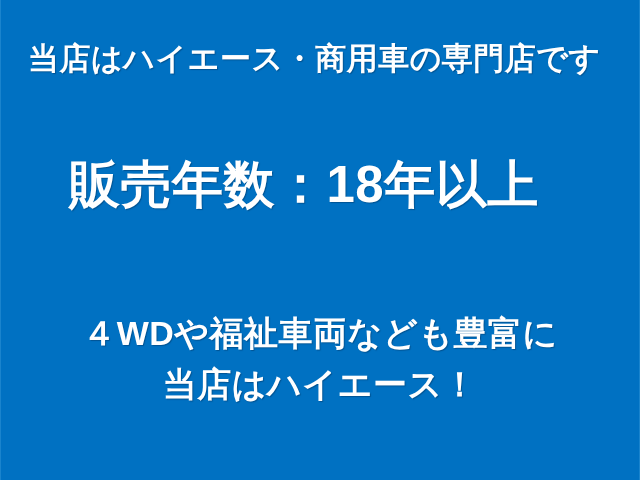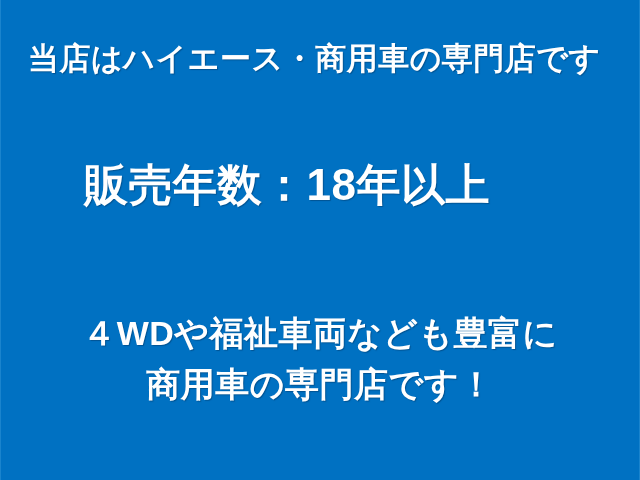--- a/index.html
+++ b/index.html
@@ -41,23 +41,22 @@
     line-height: 36px;
   }
 
   
   #stats {
     position: absolute;
     left: 68px;
     top: 158px;
   }
   .stat-line {
-    font-size: 44px;
+    font-size: 51px;
     line-height: 54px;
-    margin-left: 15px;
   }
 
   
   #closing {
     position: absolute;
     left: 0;
     right: 0;
     top: 308px;
     text-align: center;
   }
@@ -72,16 +71,16 @@
 <div id="banner">
 
   <div id="headline" class="txt">当店はハイエース・商用車の専門店です</div>
 
   <div id="stats">
     <div class="txt stat-line">販売年数：18年以上</div>
   </div>
 
   <div id="closing">
     <div class="txt closing-line">４WDや福祉車両なども豊富に</div>
-    <div class="txt closing-line">商用車の専門店です！</div>
+    <div class="txt closing-line">当店はハイエース！</div>
   </div>
 
 </div>
 
 </body></html>

